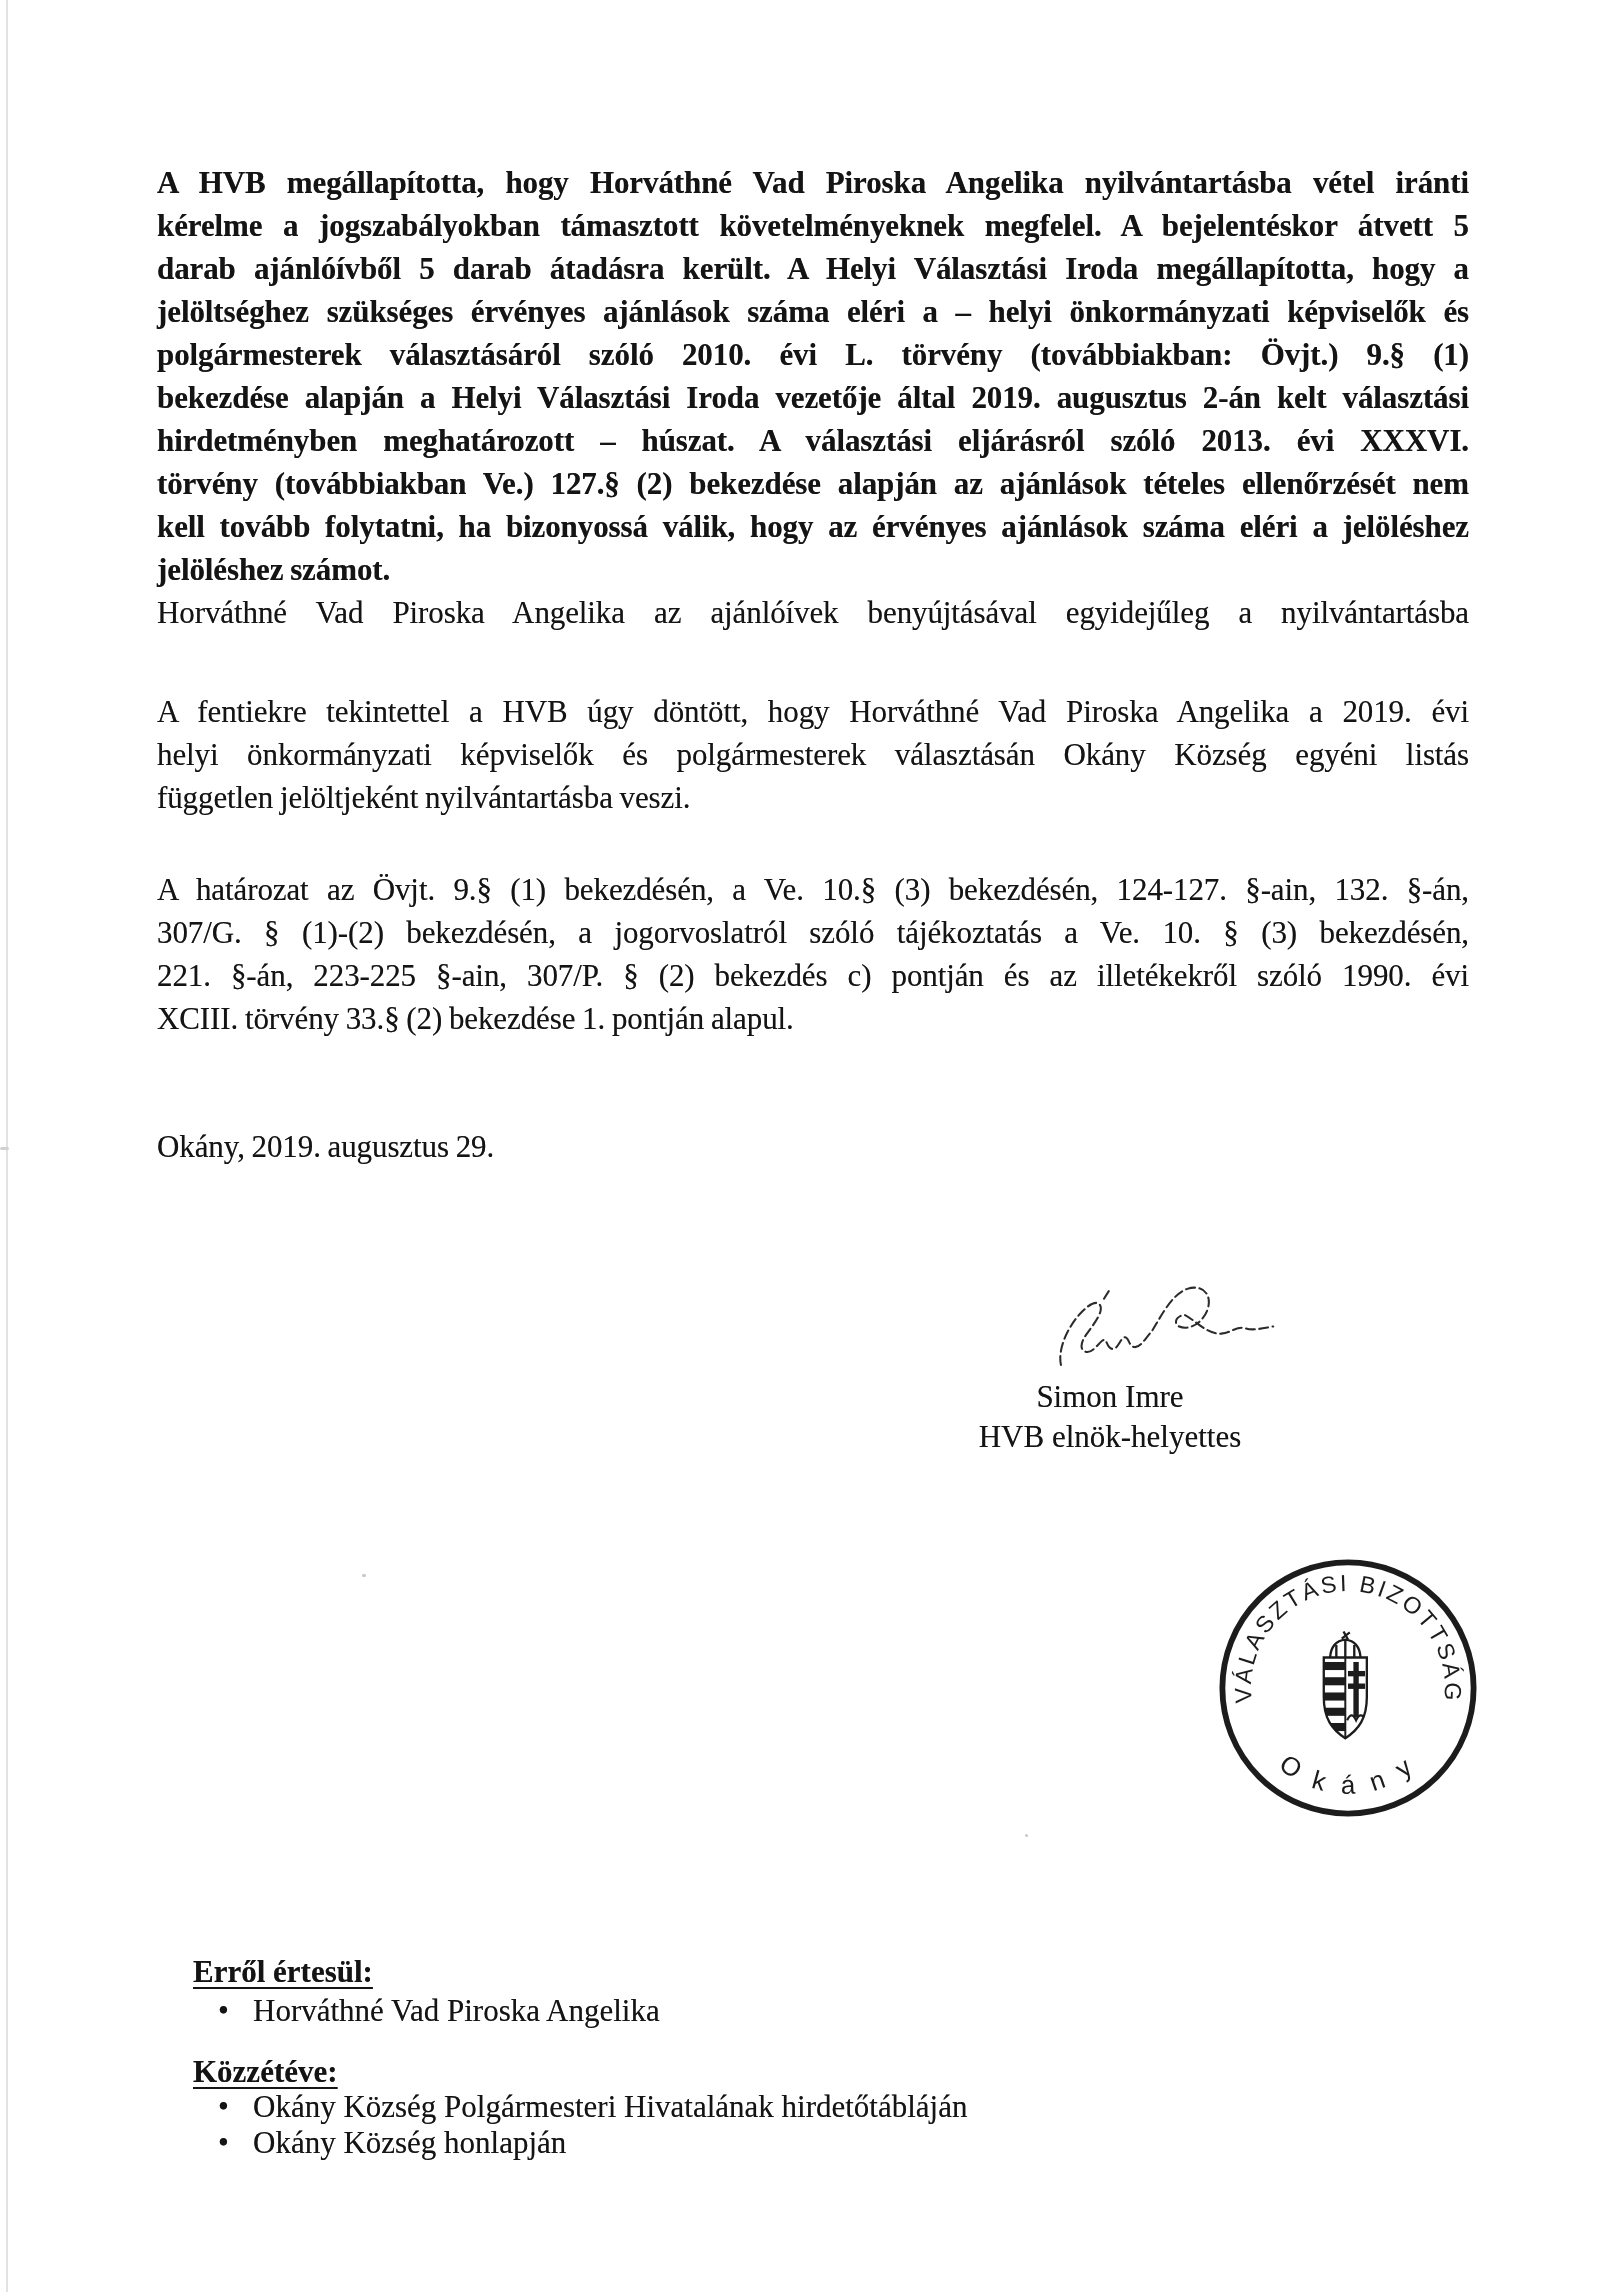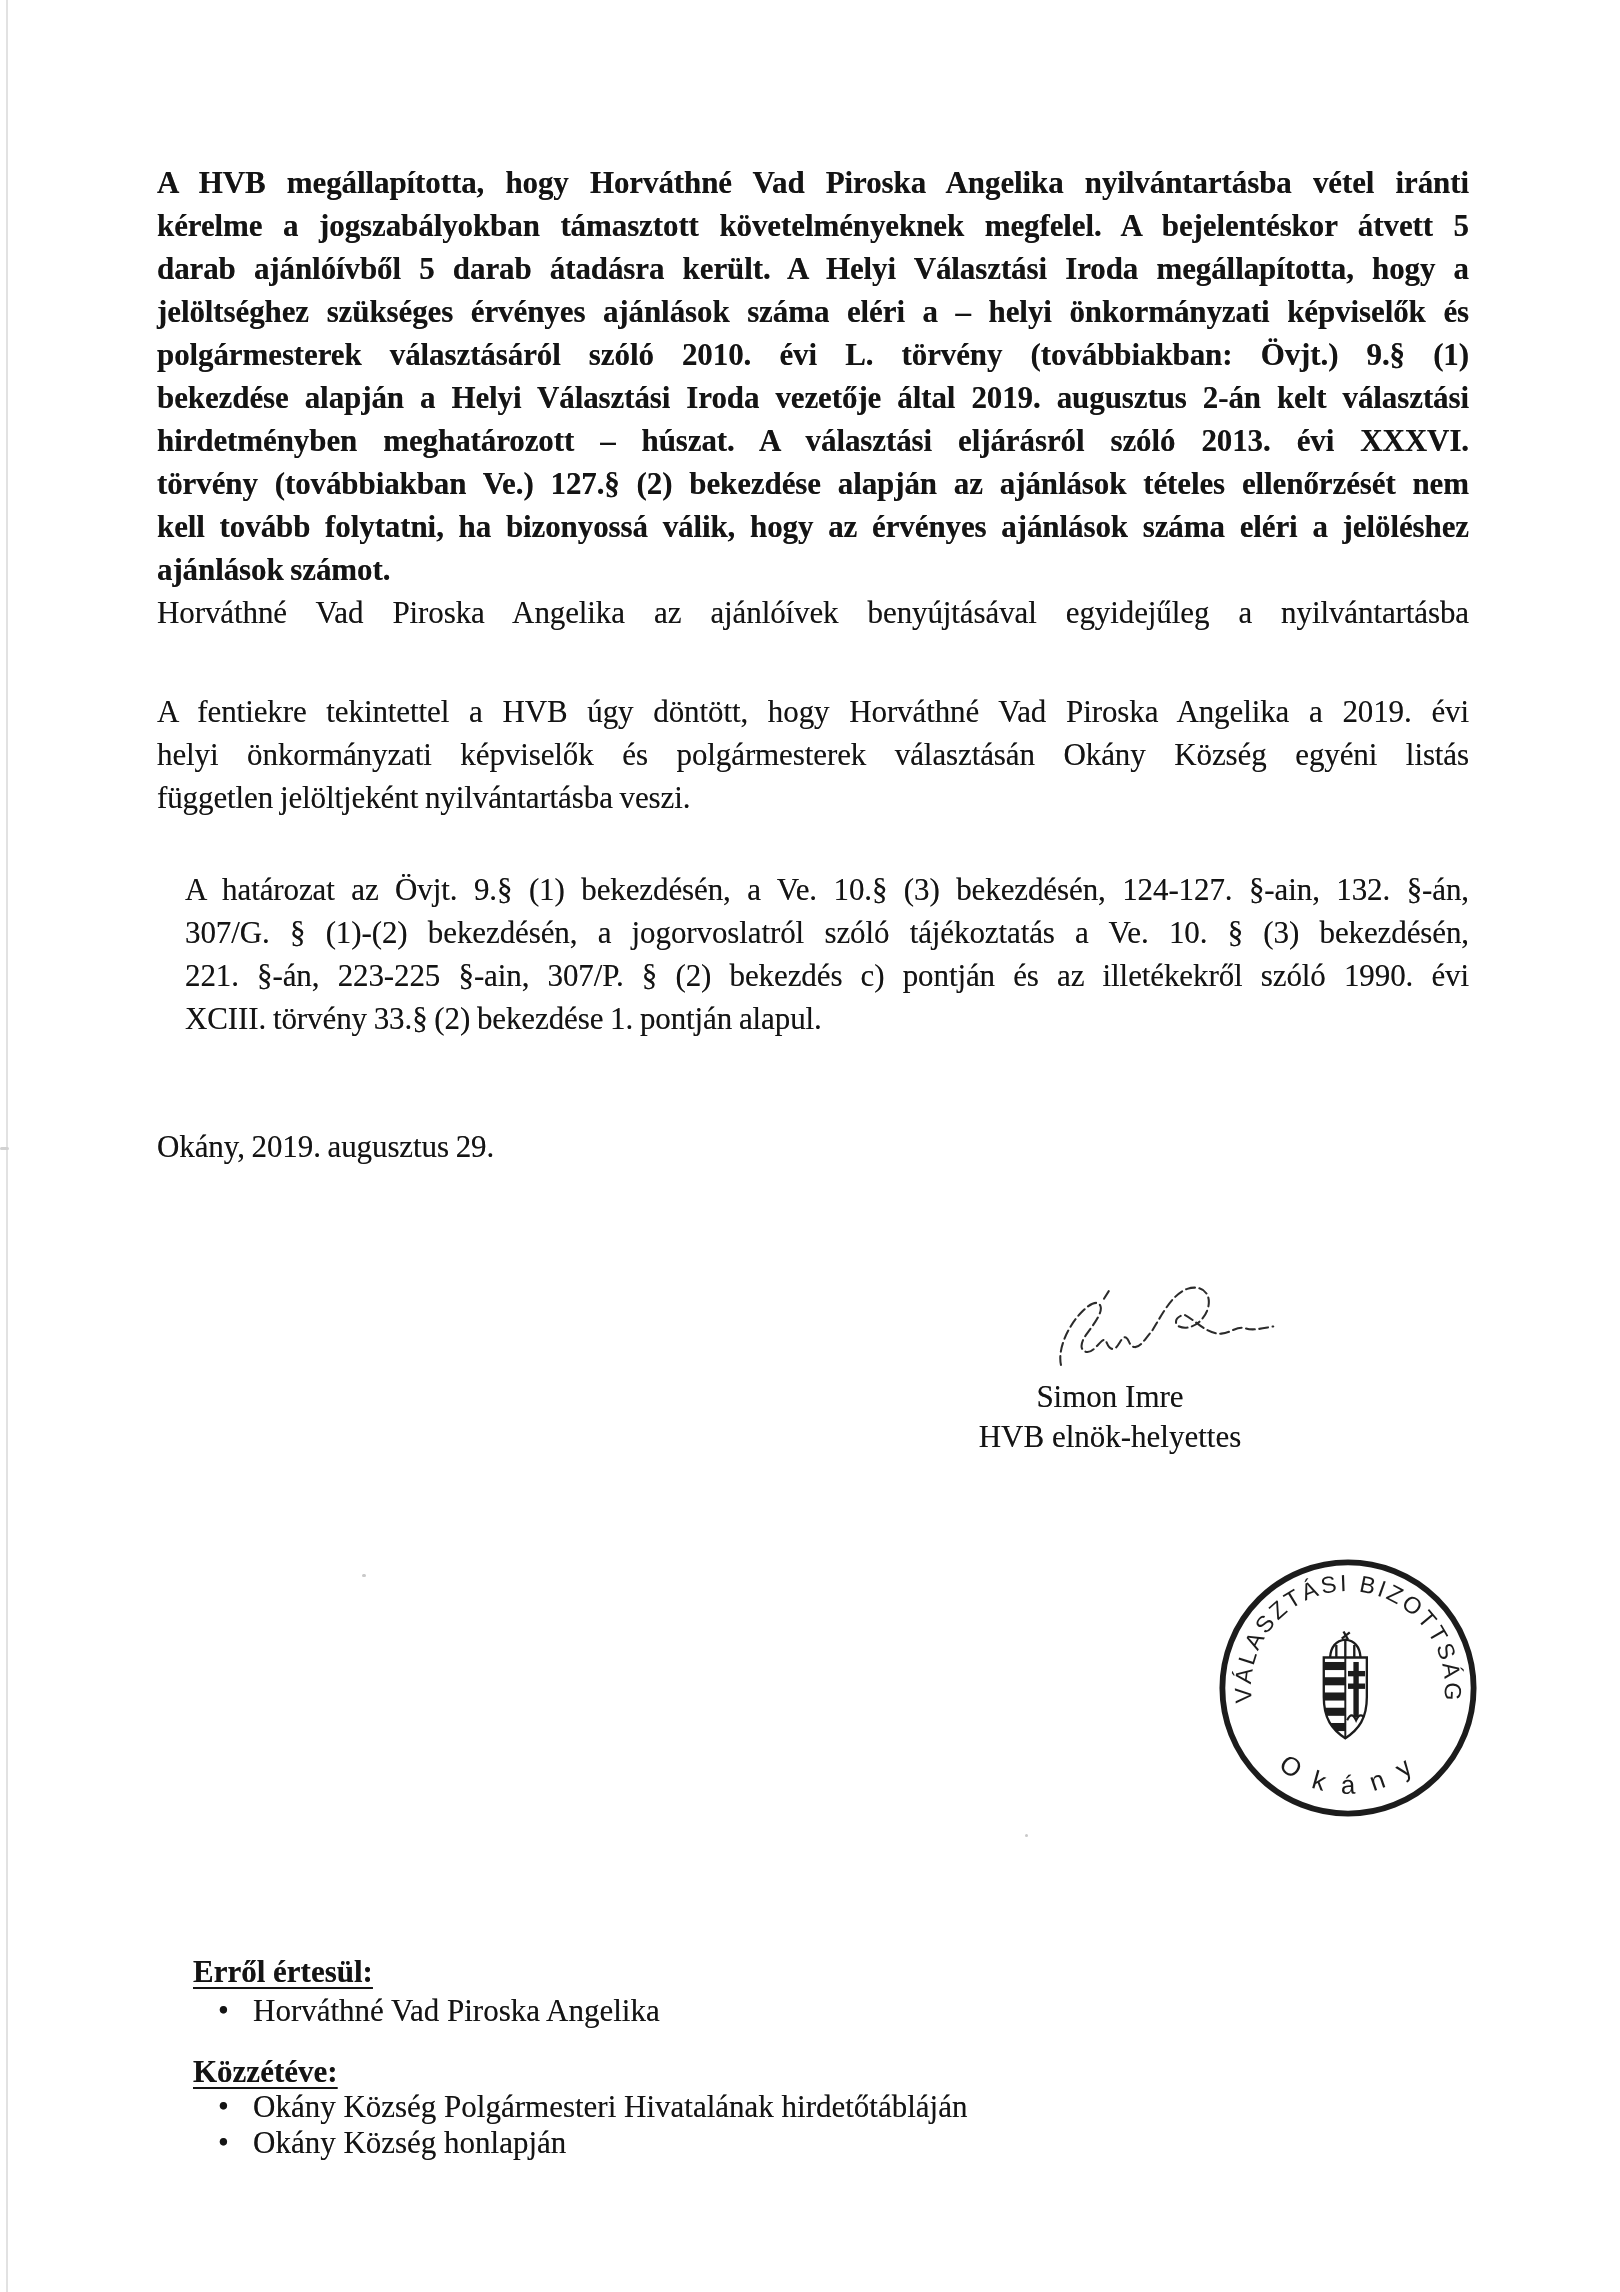--- a/index.html
+++ b/index.html
@@ -67,31 +67,31 @@
       <div class="para" style="margin-bottom: 0px; font-weight: bold;">
         <div class="line">A HVB megállapította, hogy Horváthné Vad Piroska Angelika nyilvántartásba vétel iránti</div>
         <div class="line">kérelme a jogszabályokban támasztott követelményeknek megfelel. A bejelentéskor átvett 5</div>
         <div class="line">darab ajánlóívből 5 darab átadásra került. A Helyi Választási Iroda megállapította, hogy a</div>
         <div class="line">jelöltséghez szükséges érvényes ajánlások száma eléri a – helyi önkormányzati képviselők és</div>
         <div class="line">polgármesterek választásáról szóló 2010. évi L. törvény (továbbiakban: Övjt.) 9.§ (1)</div>
         <div class="line">bekezdése alapján a Helyi Választási Iroda vezetője által 2019. augusztus 2-án kelt választási</div>
         <div class="line">hirdetményben meghatározott – húszat. A választási eljárásról szóló 2013. évi XXXVI.</div>
         <div class="line">törvény (továbbiakban Ve.) 127.§ (2) bekezdése alapján az ajánlások tételes ellenőrzését nem</div>
         <div class="line">kell tovább folytatni, ha bizonyossá válik, hogy az érvényes ajánlások száma eléri a jelöléshez</div>
-        <div class="line last">ajánlások számot.</div>
+        <div class="line last">jelöléshez számot.</div>
       </div>
       <div class="para" style="margin-bottom: 56px;">
         <div class="line">Horváthné Vad Piroska Angelika az ajánlóívek benyújtásával egyidejűleg a nyilvántartásba</div>
       </div>
       <div class="para" style="margin-bottom: 49px;">
         <div class="line">A fentiekre tekintettel a HVB úgy döntött, hogy Horváthné Vad Piroska Angelika a 2019. évi</div>
         <div class="line">helyi önkormányzati képviselők és polgármesterek választásán Okány Község egyéni listás</div>
         <div class="line last">független jelöltjeként nyilvántartásba veszi.</div>
       </div>
-      <div class="para" style="margin-bottom: 85px; margin-left: 28px;">
+      <div class="para" style="margin-bottom: 85px;">
         <div class="line">A határozat az Övjt. 9.§ (1) bekezdésén, a Ve. 10.§ (3) bekezdésén, 124-127. §-ain, 132. §-án,</div>
         <div class="line">307/G. § (1)-(2) bekezdésén, a jogorvoslatról szóló tájékoztatás a Ve. 10. § (3) bekezdésén,</div>
         <div class="line">221. §-án, 223-225 §-ain, 307/P. § (2) bekezdés c) pontján és az illetékekről szóló 1990. évi</div>
         <div class="line last">XCIII. törvény 33.§ (2) bekezdése 1. pontján alapul.</div>
       </div>
       <div class="para" style="margin-bottom: 0px;">
         <div class="line last">Okány, 2019. augusztus 29.</div>
       </div>
     </div>
 

